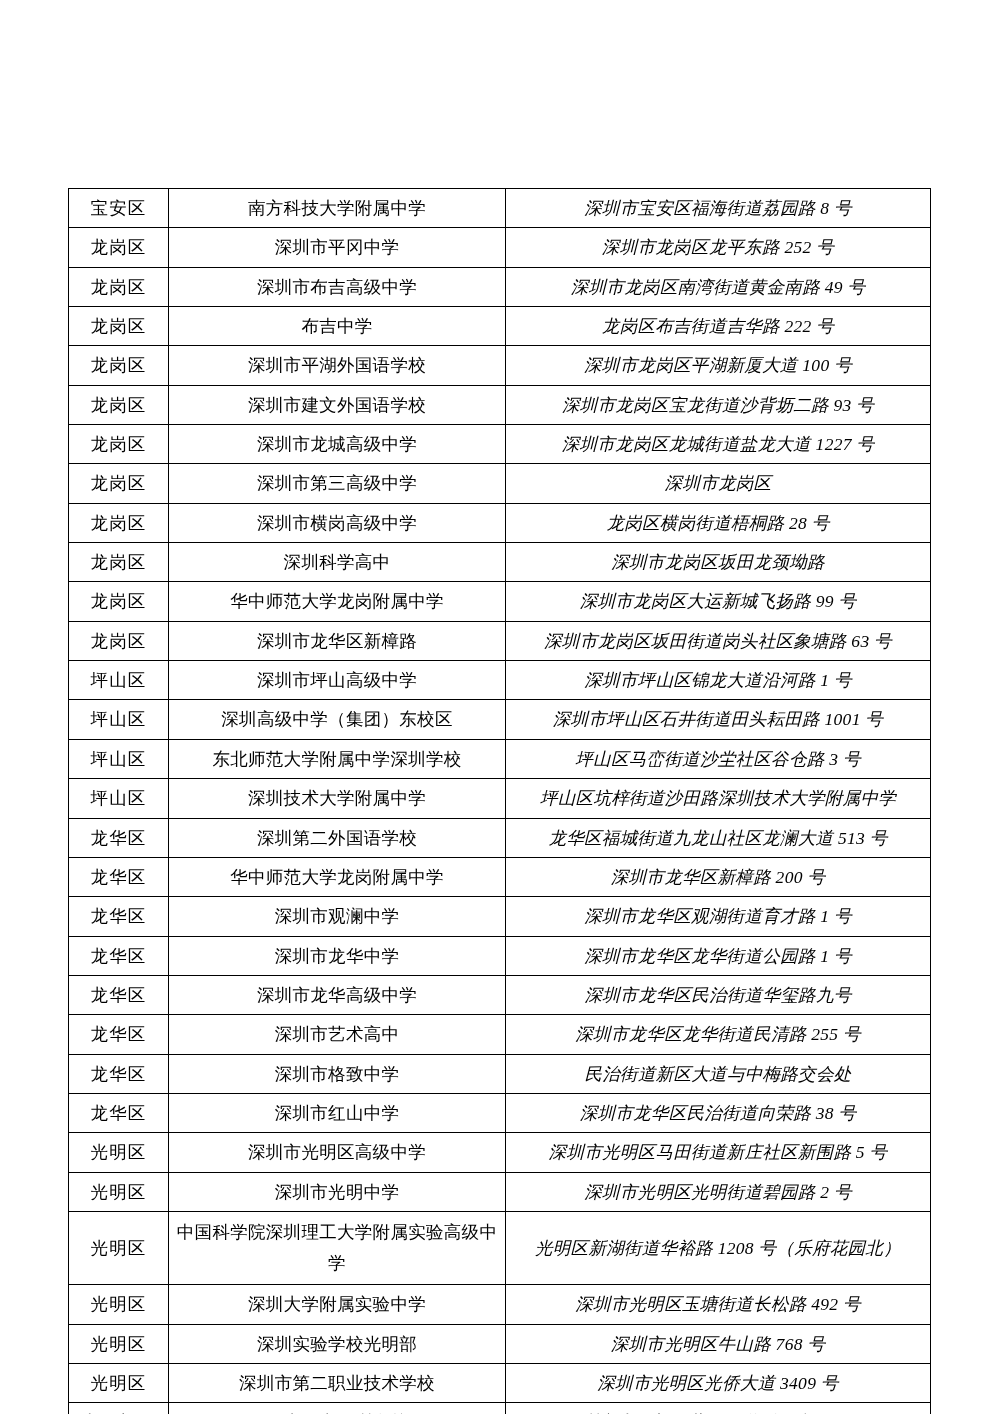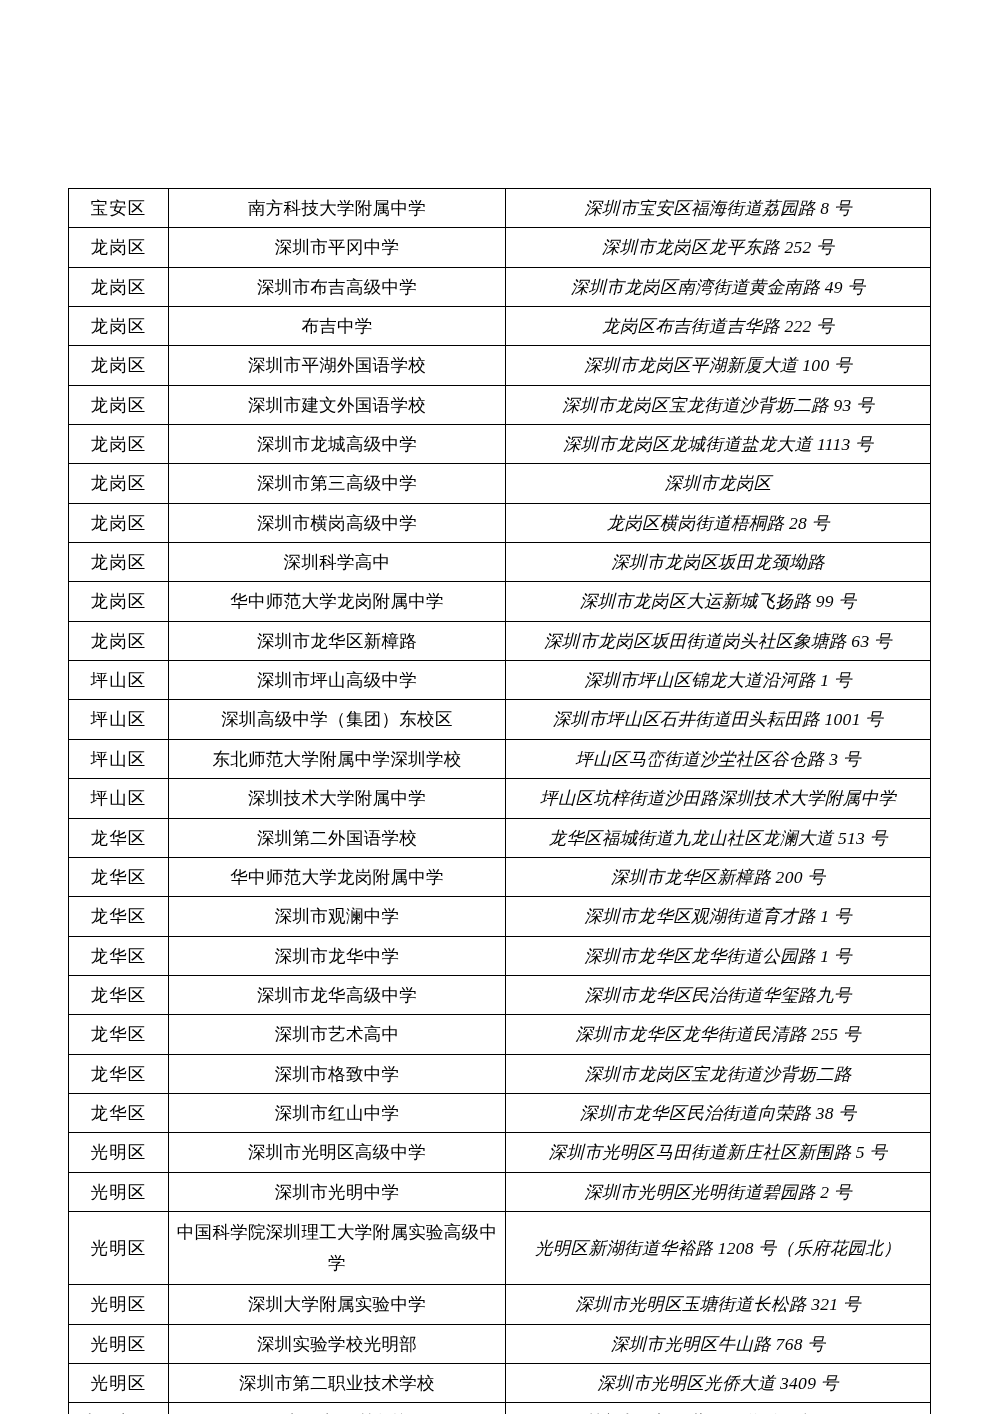--- a/index.html
+++ b/index.html
@@ -111,21 +111,21 @@
             <td class="address">深圳市龙岗区平湖新厦大道 100 号</td>
           </tr>
           <tr>
             <td class="district">龙岗区</td>
             <td class="school">深圳市建文外国语学校</td>
             <td class="address">深圳市龙岗区宝龙街道沙背坜二路 93 号</td>
           </tr>
           <tr>
             <td class="district">龙岗区</td>
             <td class="school">深圳市龙城高级中学</td>
-            <td class="address">深圳市龙岗区龙城街道盐龙大道 1113 号</td>
+            <td class="address">深圳市龙岗区龙城街道盐龙大道 1227 号</td>
           </tr>
           <tr>
             <td class="district">龙岗区</td>
             <td class="school">深圳市第三高级中学</td>
             <td class="address">深圳市龙岗区</td>
           </tr>
           <tr>
             <td class="district">龙岗区</td>
             <td class="school">深圳市横岗高级中学</td>
             <td class="address">龙岗区横岗街道梧桐路 28 号</td>
@@ -191,21 +191,21 @@
             <td class="address">深圳市龙华区民治街道华玺路九号</td>
           </tr>
           <tr>
             <td class="district">龙华区</td>
             <td class="school">深圳市艺术高中</td>
             <td class="address">深圳市龙华区龙华街道民清路 255 号</td>
           </tr>
           <tr>
             <td class="district">龙华区</td>
             <td class="school">深圳市格致中学</td>
-            <td class="address">深圳市龙岗区宝龙街道沙背坜二路</td>
+            <td class="address">民治街道新区大道与中梅路交会处</td>
           </tr>
           <tr>
             <td class="district">龙华区</td>
             <td class="school">深圳市红山中学</td>
             <td class="address">深圳市龙华区民治街道向荣路 38 号</td>
           </tr>
           <tr>
             <td class="district">光明区</td>
             <td class="school">深圳市光明区高级中学</td>
             <td class="address">深圳市光明区马田街道新庄社区新围路 5 号</td>
@@ -216,21 +216,21 @@
             <td class="address">深圳市光明区光明街道碧园路 2 号</td>
           </tr>
           <tr class="tall">
             <td class="district">光明区</td>
             <td class="school">中国科学院深圳理工大学附属实验高级中学</td>
             <td class="address">光明区新湖街道华裕路 1208 号（乐府花园北）</td>
           </tr>
           <tr>
             <td class="district">光明区</td>
             <td class="school">深圳大学附属实验中学</td>
-            <td class="address">深圳市光明区玉塘街道长松路 321 号</td>
+            <td class="address">深圳市光明区玉塘街道长松路 492 号</td>
           </tr>
           <tr>
             <td class="district">光明区</td>
             <td class="school">深圳实验学校光明部</td>
             <td class="address">深圳市光明区牛山路 768 号</td>
           </tr>
           <tr>
             <td class="district">光明区</td>
             <td class="school">深圳市第二职业技术学校</td>
             <td class="address">深圳市光明区光侨大道 3409 号</td>

